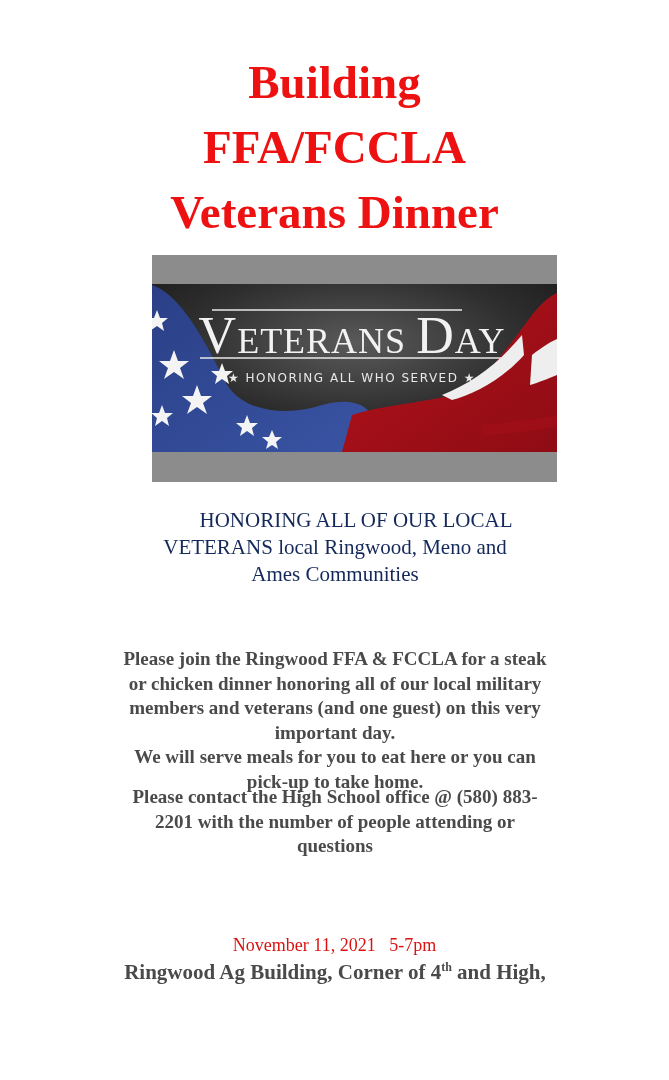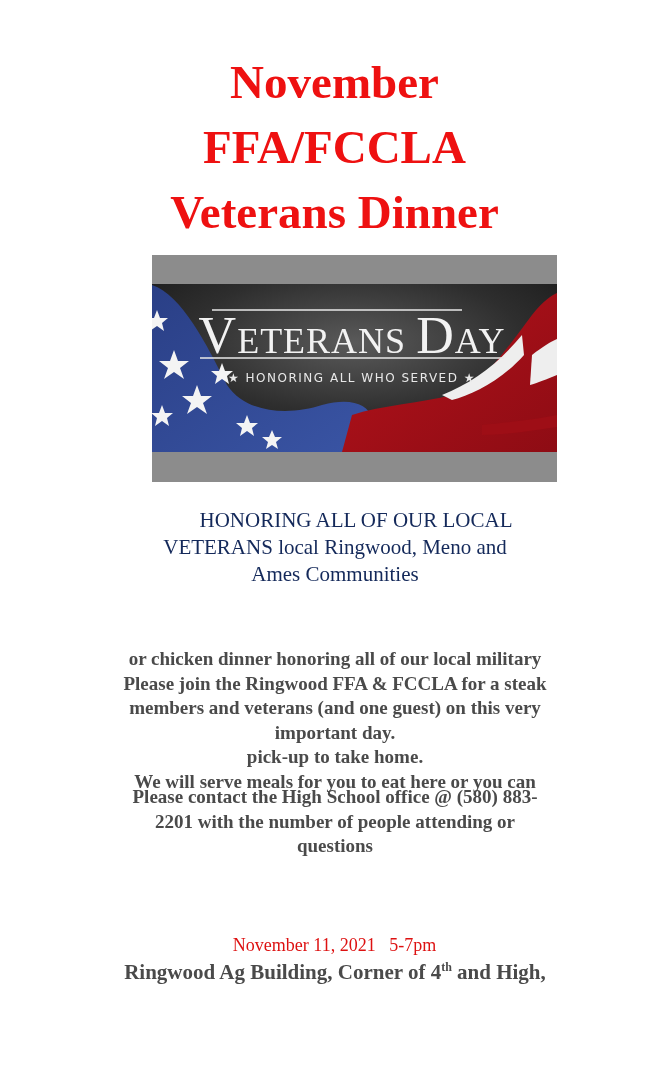--- a/index.html
+++ b/index.html
@@ -102,21 +102,21 @@
       line-height: 0;
       vertical-align: 8px;
     }
   </style>
 </head>
 <body>
 
 <div class="flyer">
 
   <h1 class="title">
-    <span>November</span>
+    <span>Building</span>
     <span>FFA/FCCLA</span>
     <span>Veterans Dinner</span>
   </h1>
 
   <div class="banner" role="img" aria-label="Veterans Day banner with American flag">
     <svg width="405" height="227" viewBox="0 0 405 227" xmlns="http://www.w3.org/2000/svg">
       <defs>
         <radialGradient id="bgGrad" cx="0.5" cy="0.35" r="0.7">
           <stop offset="0" stop-color="#5a5a5a"></stop>
           <stop offset="0.6" stop-color="#2e2e2e"></stop>
@@ -168,26 +168,26 @@
     </svg>
   </div>
 
   <div class="honor">
     <span class="indent">HONORING ALL OF OUR LOCAL</span>
     <span>VETERANS local Ringwood, Meno and</span>
     <span>Ames Communities</span>
   </div>
 
   <div class="body-text invite">
+    <span>Please join the Ringwood FFA &amp; FCCLA for a steak</span>
     <span>or chicken dinner honoring all of our local military</span>
-    <span>Please join the Ringwood FFA &amp; FCCLA for a steak</span>
     <span>members and veterans (and one guest) on this very</span>
     <span>important day.</span>
+    <span>We will serve meals for you to eat here or you can</span>
     <span>pick-up to take home.</span>
-    <span>We will serve meals for you to eat here or you can</span>
   </div>
 
   <div class="body-text contact">
     <span>Please contact the High School office @ (580) 883-</span>
     <span>2201 with the number of people attending or</span>
     <span>questions</span>
   </div>
 
   <div class="date">November 11, 2021   5-7pm</div>
 

